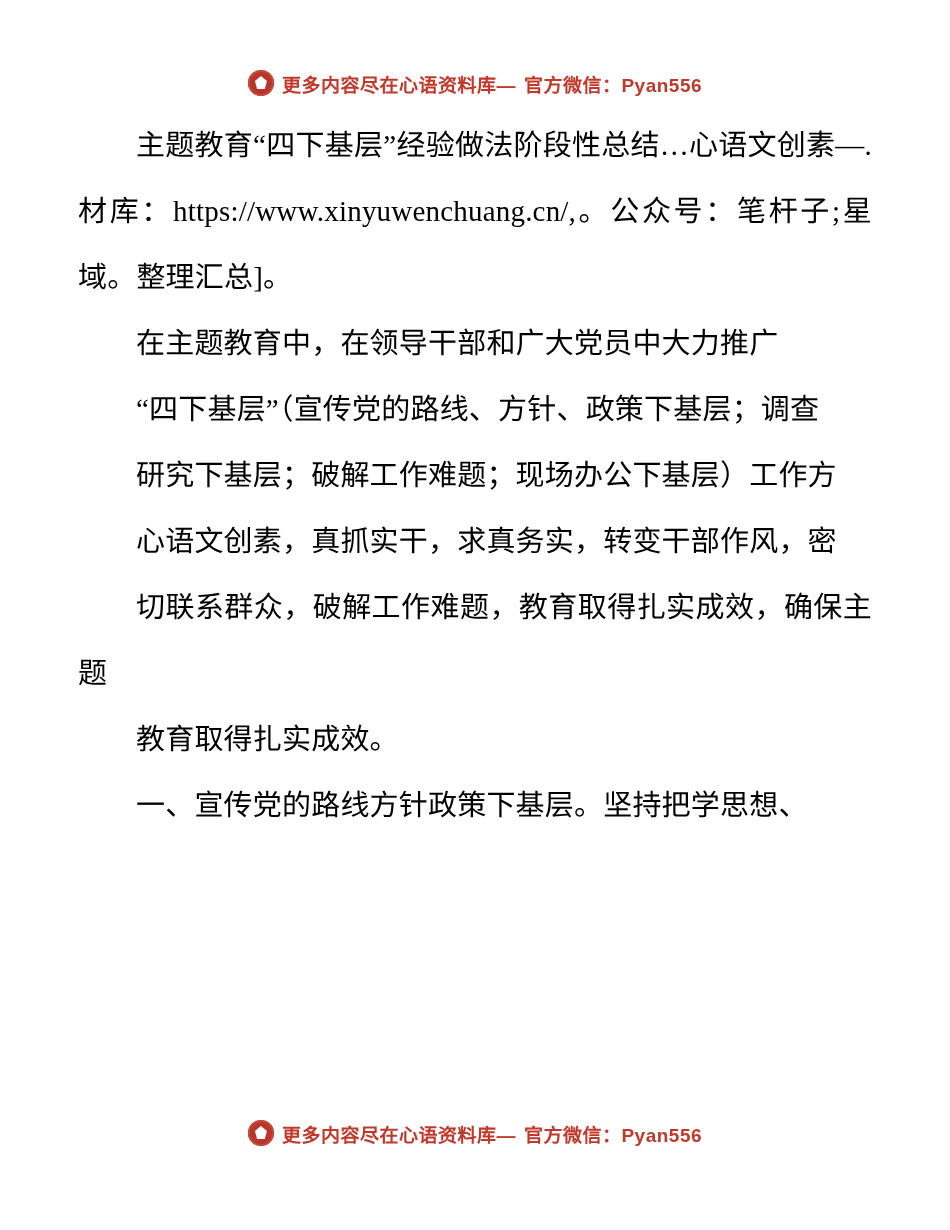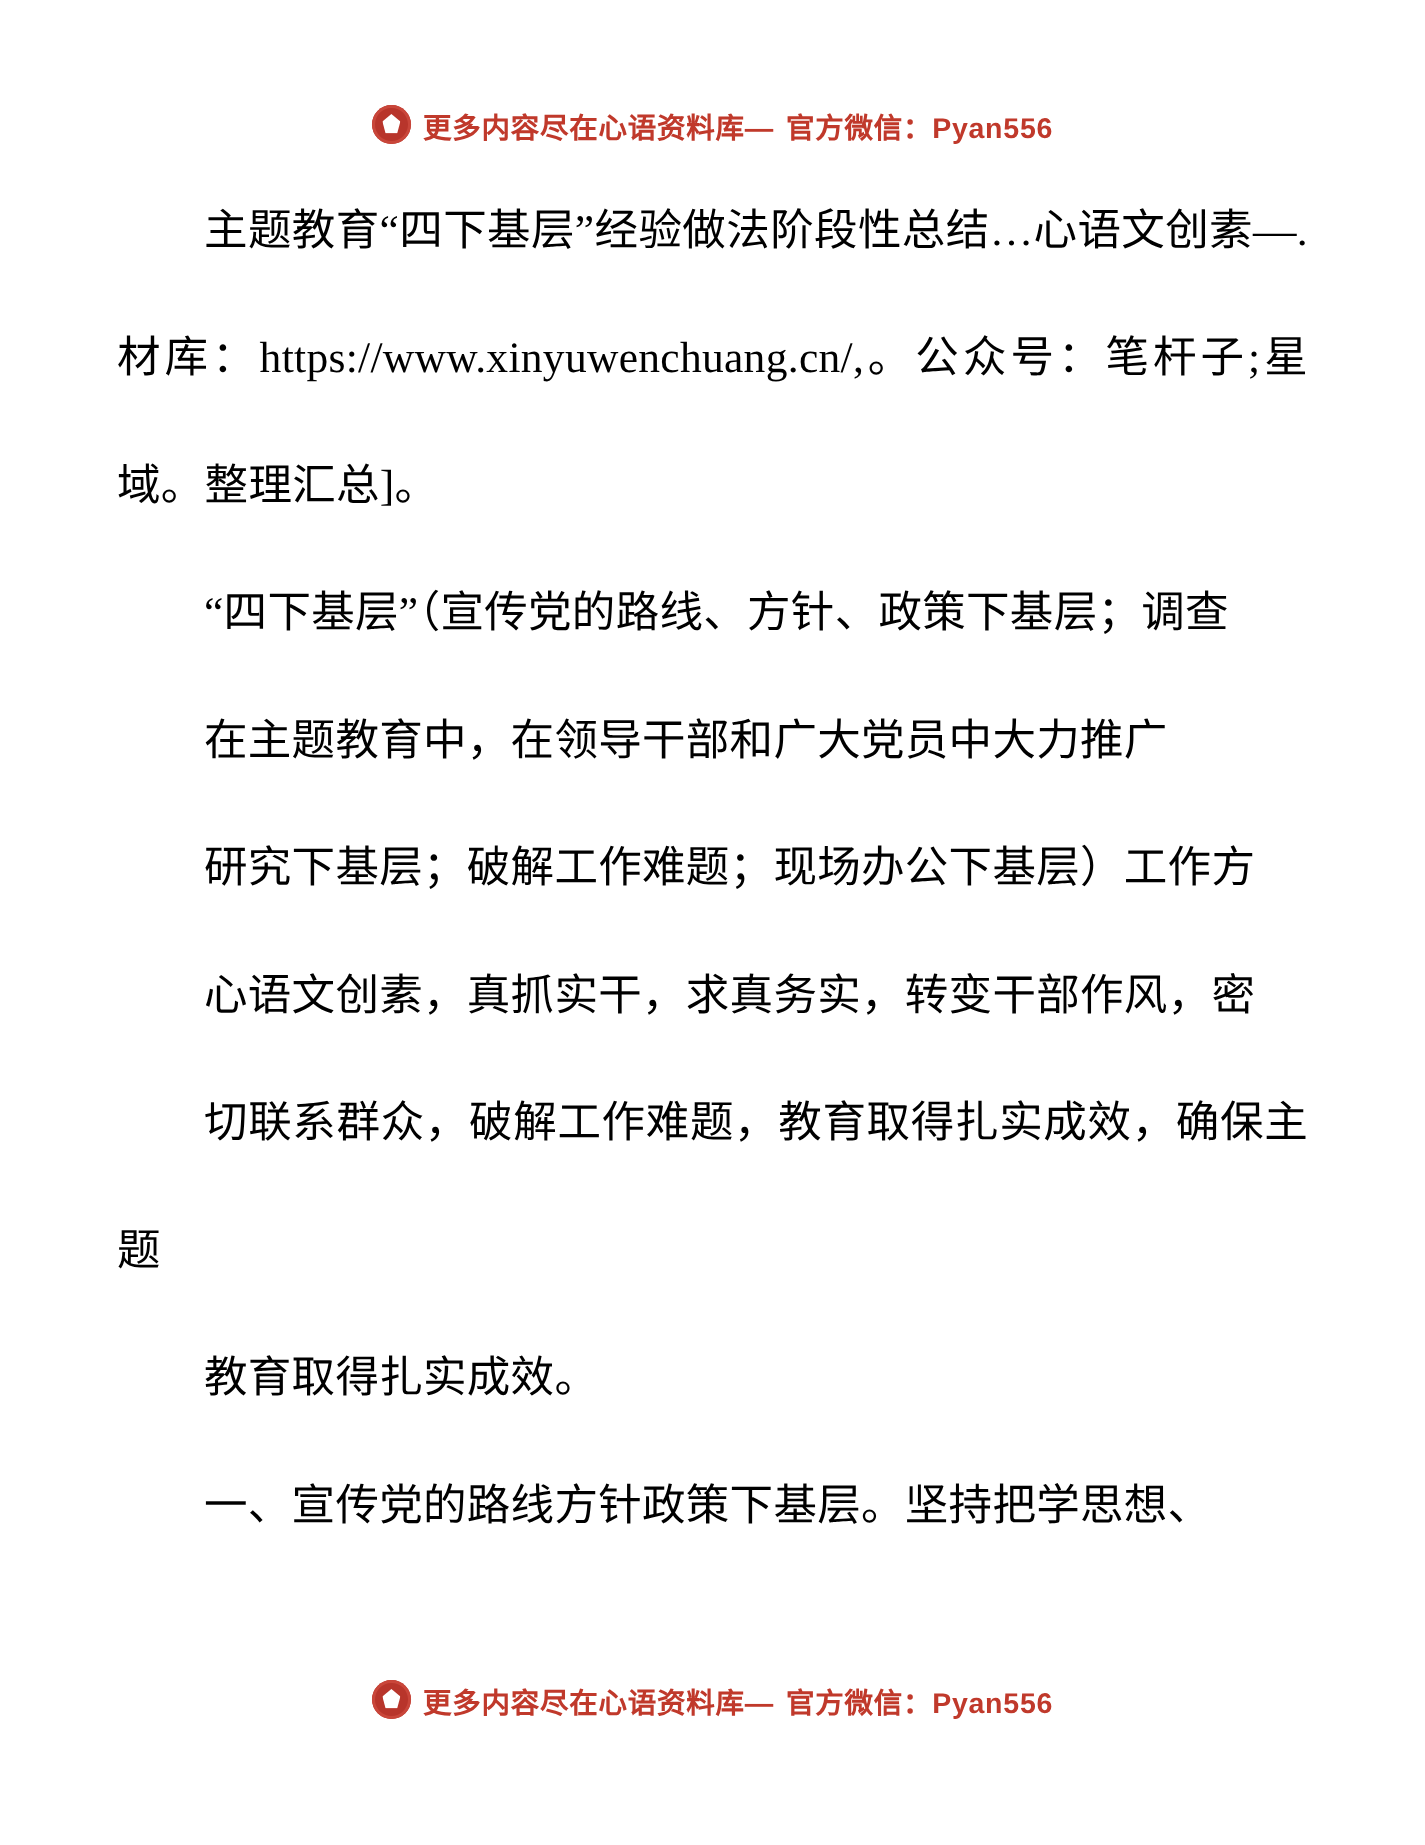--- a/index.html
+++ b/index.html
@@ -73,21 +73,21 @@
   .doc-body {
     position: absolute;
     top: 112px;
     left: 0;
     width: 950px;
     padding: 0 78px 0 78px;
     box-sizing: border-box;
   }
   .para {
     font-size: 29px;
-    line-height: 85px;
+    line-height: 66px;
     text-align: justify;
     text-justify: inter-ideograph;
     margin: 0;
     letter-spacing: 0.2px;
     font-family: "Liberation Serif", "DejaVu Serif", serif;
   }
   .para.indent {
     text-indent: 2em;
   }
 </style>
@@ -97,22 +97,22 @@
 <div class="page">
 
   <div class="watermark top">
     <span class="wm-logo"></span>
     <span class="wm-text">更多内容尽在心语资料库—</span>
     <span class="wm-text sub">官方微信：Pyan556</span>
   </div>
 
   <div class="doc-body">
     <p class="para indent">主题教育“四下基层”经验做法阶段性总结…心语文创素—.材库：https://www.xinyuwenchuang.cn/,。公众号：笔杆子;星域。整理汇总]。</p>
+    <p class="para indent">在主题教育中，在领导干部和广大党员中大力推广</p>
     <p class="para indent">“四下基层”（宣传党的路线、方针、政策下基层；调查</p>
-    <p class="para indent">在主题教育中，在领导干部和广大党员中大力推广</p>
     <p class="para indent">研究下基层；破解工作难题；现场办公下基层）工作方</p>
     <p class="para indent">心语文创素，真抓实干，求真务实，转变干部作风，密</p>
     <p class="para indent">切联系群众，破解工作难题，教育取得扎实成效，确保主题</p>
     <p class="para indent">教育取得扎实成效。</p>
     <p class="para indent">一、宣传党的路线方针政策下基层。坚持把学思想、</p>
   </div>
 
   <div class="watermark bottom">
     <span class="wm-logo"></span>
     <span class="wm-text">更多内容尽在心语资料库—</span>

